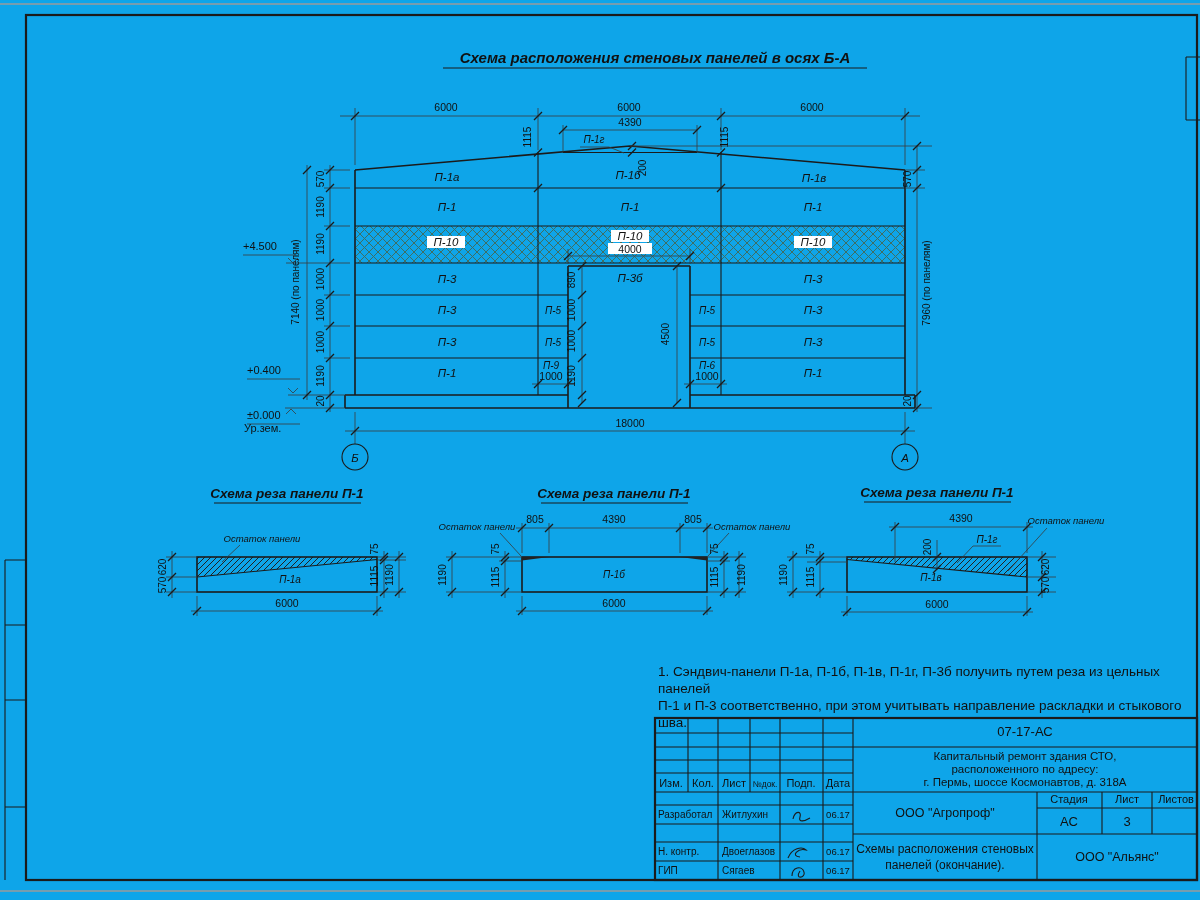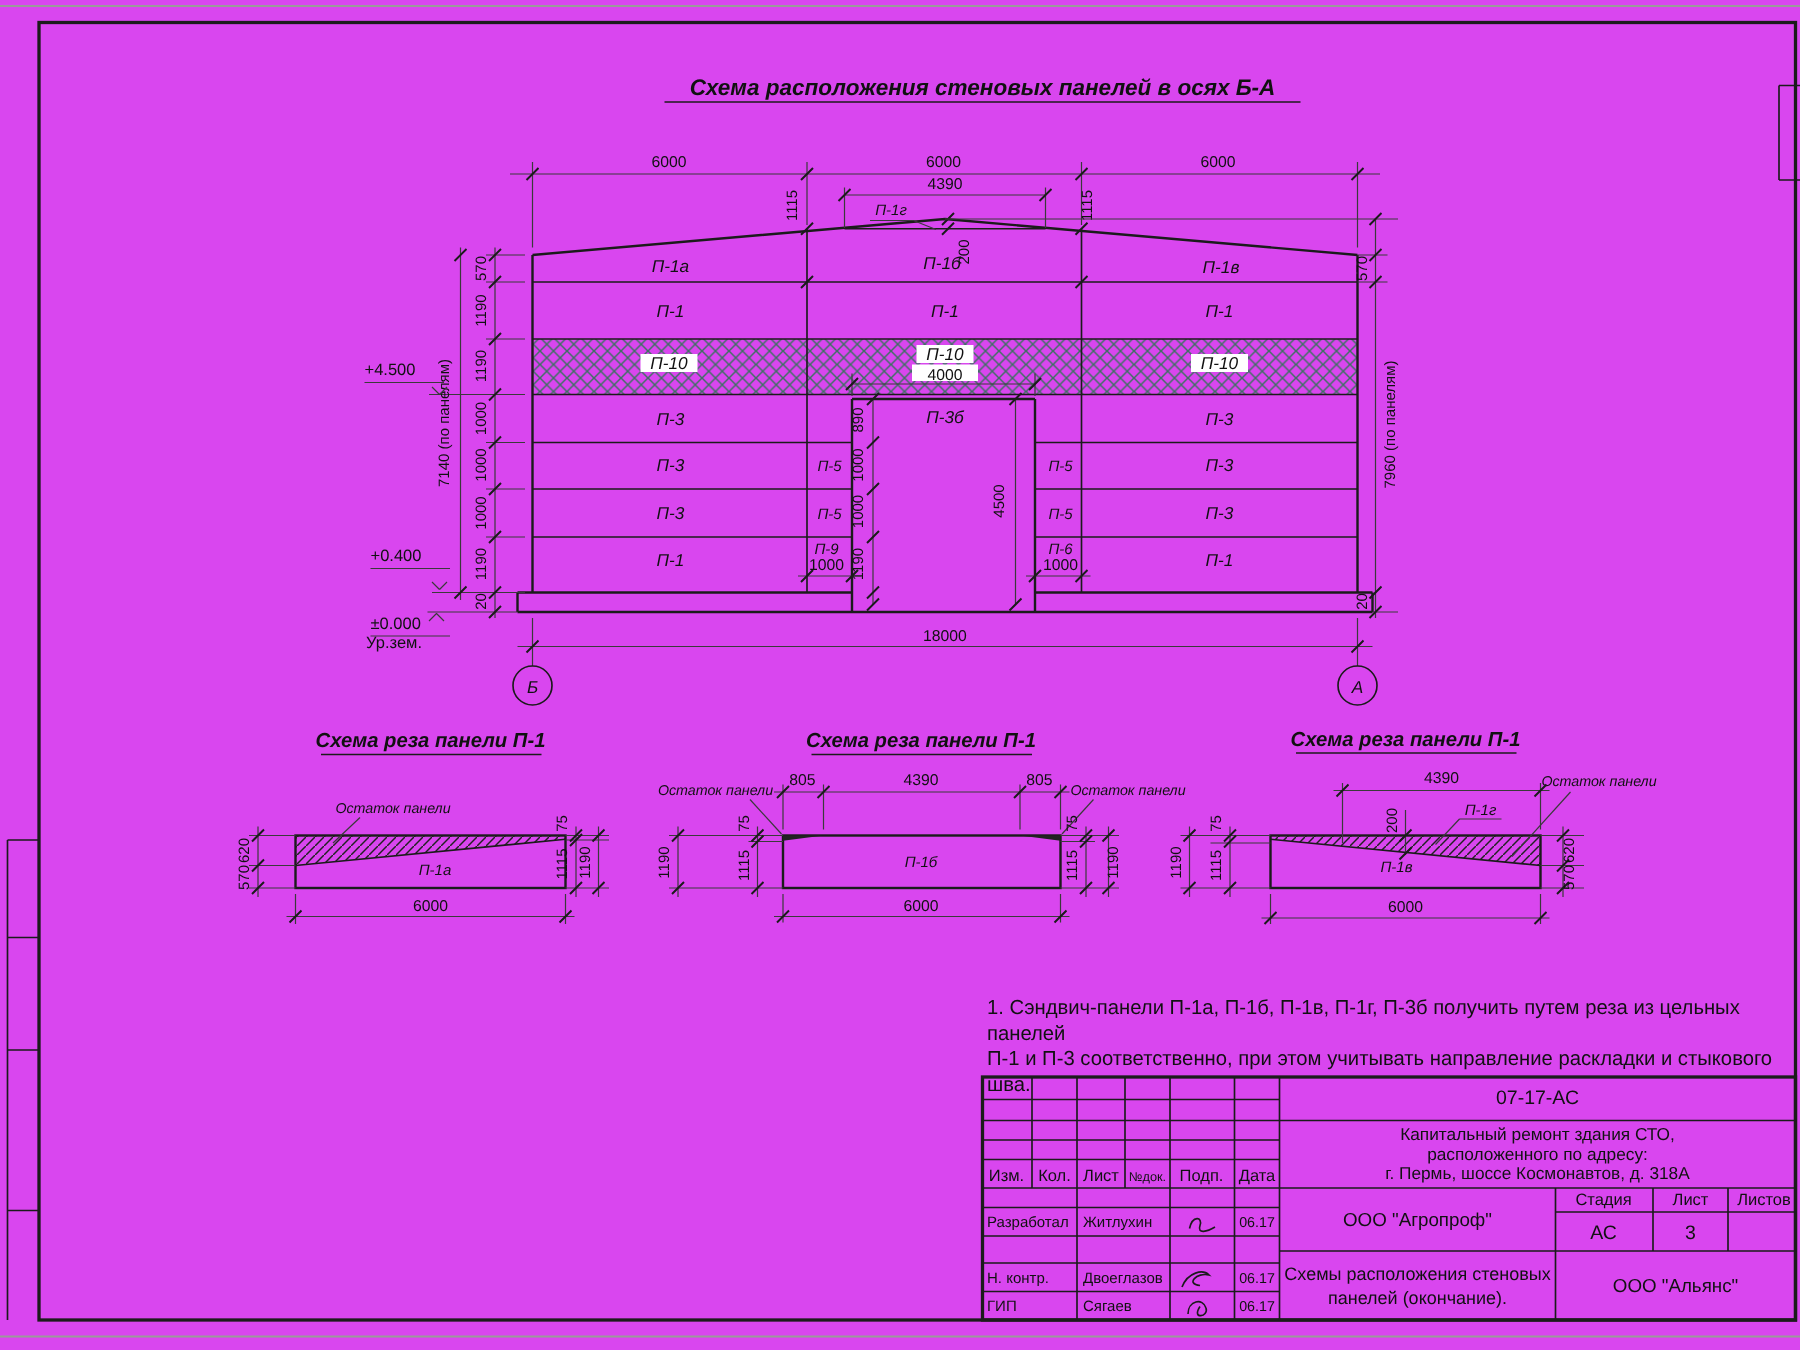--- a/index.html
+++ b/index.html
@@ -1,16 +1,16 @@
 <!DOCTYPE html>
 <html><head>
 <meta charset="utf-8">
 <style>
   html,body{margin:0;padding:0;background:#e8e8e8;}
-  #sheet{position:relative;width:1200px;height:900px;background:#d946ef;overflow:hidden;
+  #sheet{position:relative;width:1200px;height:900px;background:#0ea5e9;overflow:hidden;
          font-family:"Liberation Sans",sans-serif;}
   svg{position:absolute;left:0;top:0;}
   svg text{fill:#111;font-family:"Liberation Sans",sans-serif;}
   .s1{stroke:#1b1b1b;stroke-width:1.6;fill:none}
   .s2{stroke:#1b1b1b;stroke-width:1.1;fill:none}
   .s3{stroke:#3a3a3a;stroke-width:.8;fill:none}
   .tk{stroke:#1b1b1b;stroke-width:1.3;fill:none}
   .fr{stroke:#1b1b1b;stroke-width:2.2;fill:none}
   .fe{stroke:#9a9a9a;stroke-width:1.4;fill:none}
   .dim{font-size:10.5px;text-anchor:middle}

